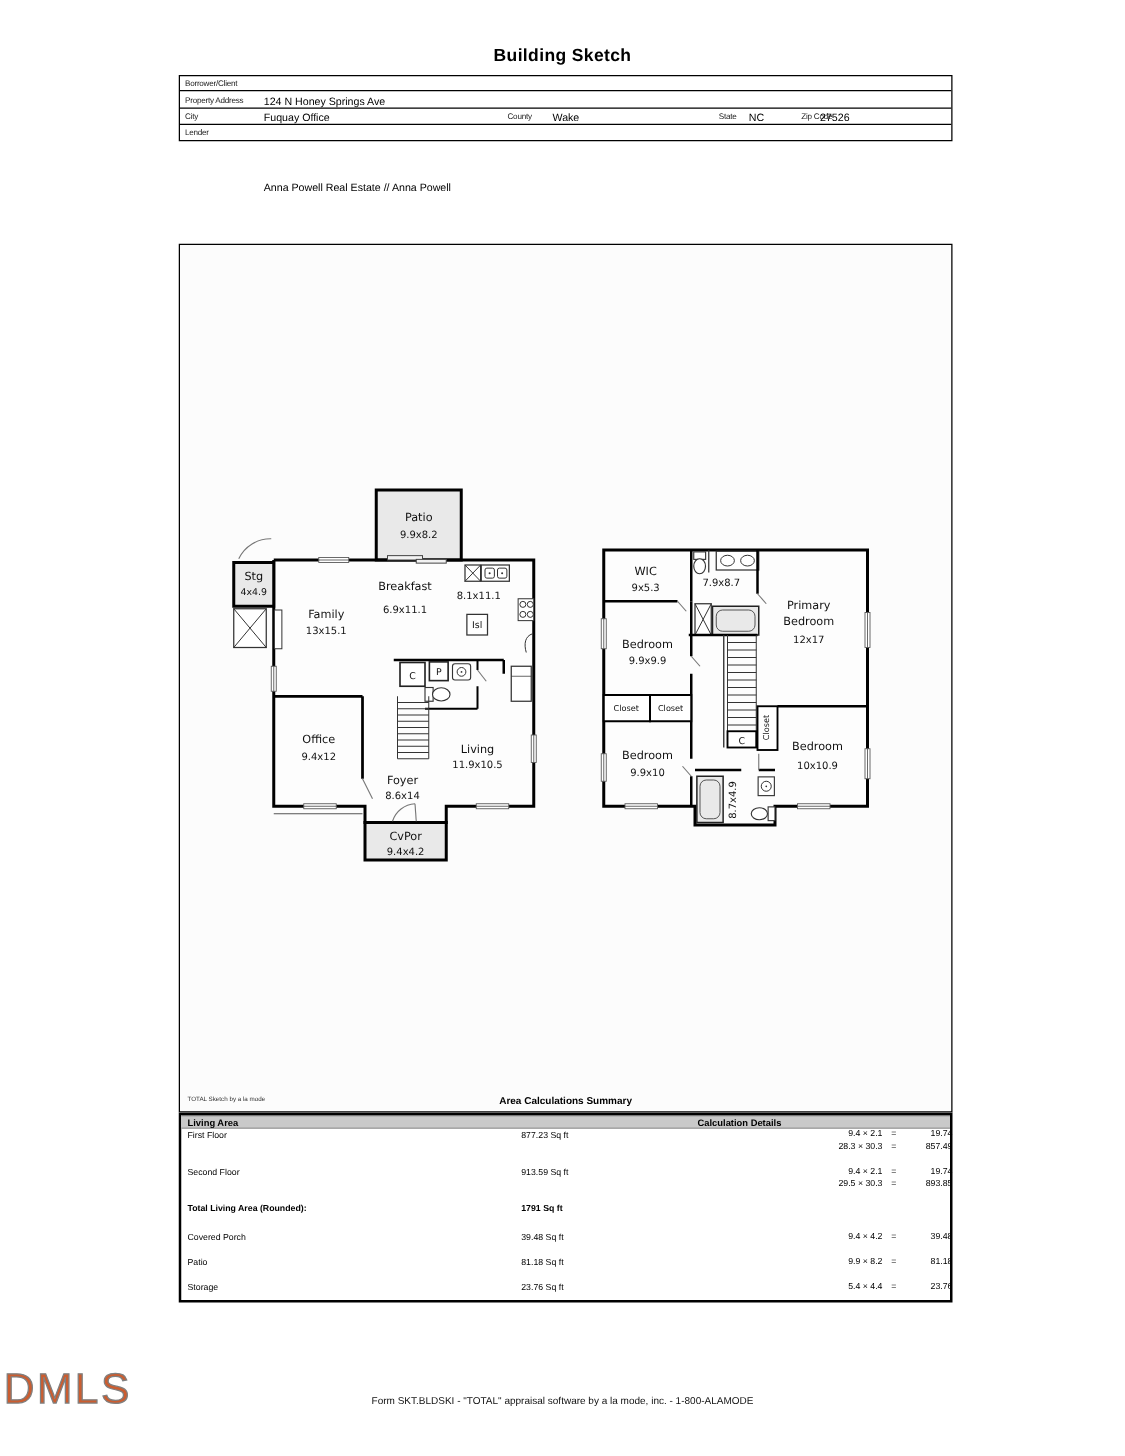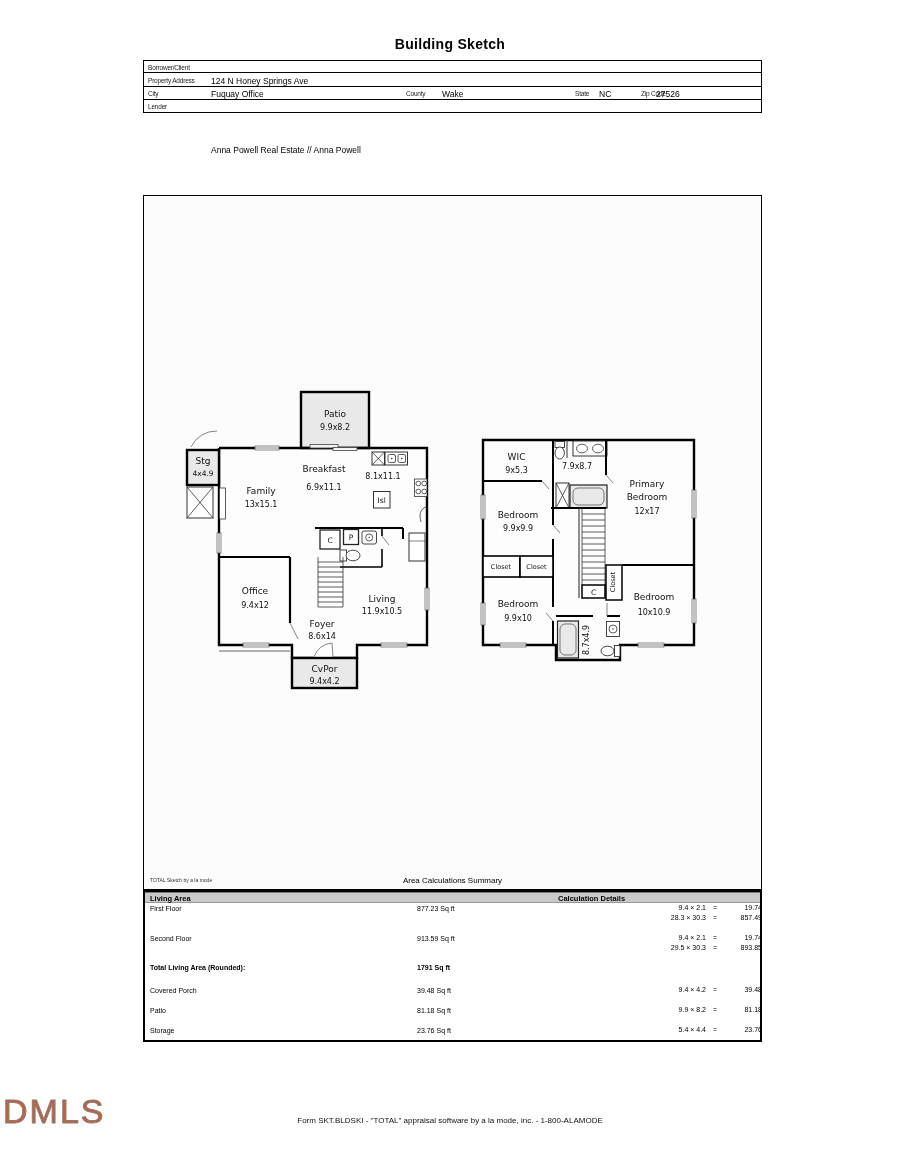--- a/index.html
+++ b/index.html
@@ -11,21 +11,21 @@
   
   .formtbl{left:143px;top:60px;width:619px;height:53px;border:1px solid #000;box-sizing:border-box;}
   .frow{position:absolute;left:0;width:100%;box-sizing:border-box;}
   .frow.b{border-bottom:1px solid #000;}
   .flabel{position:absolute;font-size:6.5px;color:#222;letter-spacing:-.2px;white-space:nowrap;}
   .fval{position:absolute;font-size:8.5px;color:#000;white-space:nowrap;}
   
   .sketchbox{left:143px;top:195px;width:619px;height:695px;border:1.5px solid #000;
              box-sizing:border-box;background:#fcfcfc;}
   .branding{left:150px;top:877px;font-size:5px;color:#333;}
-  .sumtitle{left:143px;top:876px;width:619px;text-align:center;font-size:8px;font-weight:normal;}
+  .sumtitle{left:143px;top:876px;width:619px;text-align:center;font-size:8px;font-weight:bold;}
   
   .calctbl{left:143px;top:890px;width:619px;height:152px;border:2px solid #000;
            box-sizing:border-box;background:#fff;}
   .graybar{position:absolute;left:0;width:100%;height:11px;background:#c9c9c9;
            border-top:1px solid #777;border-bottom:1px solid #999;box-sizing:border-box;}
   .chead{position:absolute;font-size:7.5px;font-weight:bold;top:1px;}
   .clabel{position:absolute;left:5px;font-size:7px;white-space:nowrap;}
   .careav{position:absolute;left:272px;font-size:7px;white-space:nowrap;}
   .cdet{position:absolute;left:495px;width:122px;display:flex;font-size:7px;}
   .cdet .ex{flex:1;text-align:right;}

